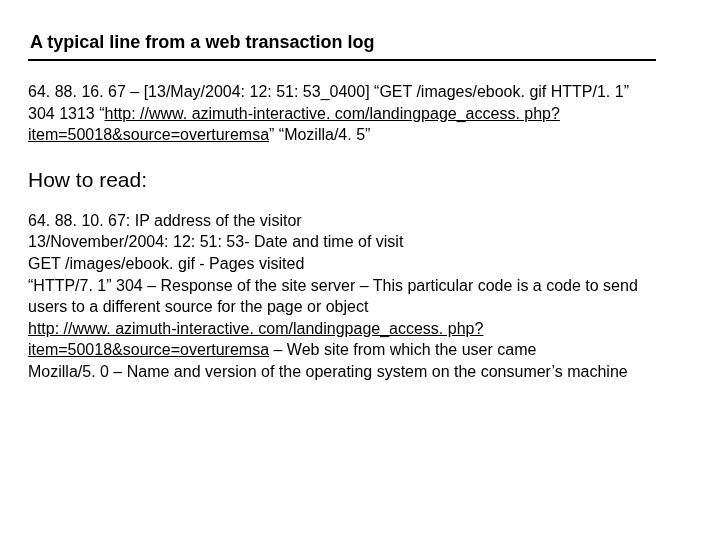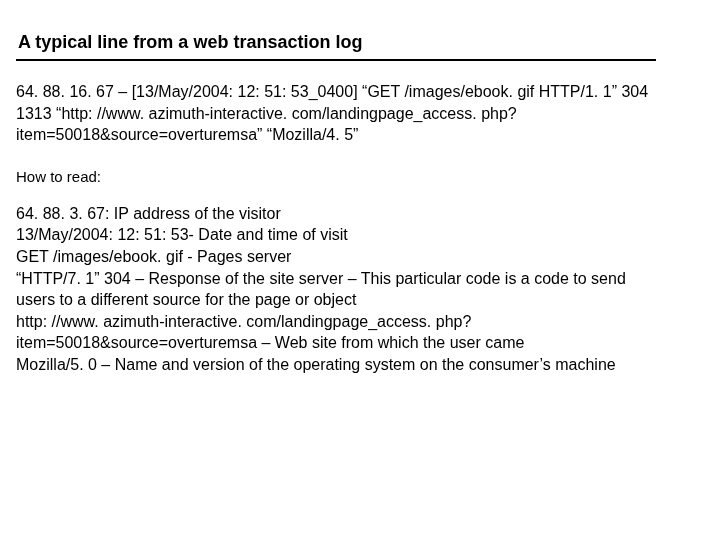--- a/index.html
+++ b/index.html
@@ -8,68 +8,69 @@
     width: 720px;
     height: 540px;
     background: #fff;
     font-family: Arial, Helvetica, sans-serif;
     color: #000;
   }
   .page {
     box-sizing: border-box;
     width: 684px;
     height: 540px;
-    padding: 32px 28px 28px 16px;
+    padding: 32px 28px 28px 28px;
   }
   .title {
     font-weight: 700;
     font-size: 18px;
     margin-bottom: 6px;
     padding-left: 2px;
   }
   .rule {
     border: none;
     border-top: 2px solid #000;
     margin: 0 0 20px 0;
   }
   .sample {
     font-size: 16px;
     line-height: 1.35;
     margin-bottom: 22px;
   }
   .howto-label {
-    font-size: 15px;
+    font-size: 21px;
     margin-bottom: 18px;
   }
   .readings {
     font-size: 16px;
     line-height: 1.35;
   }
   .underline {
+    text-decoration: underline;
     margin-top: 8px;
   }
 </style>
 </head>
 <body>
 
 <div class="page">
 
   <div class="title">A typical line from a web transaction log</div>
   <hr class="rule">
 
   <div class="sample">
     <span> 64. 88. 16. 67 – [13/May/2004: 12: 51: 53_0400] “GET /images/ebook. gif HTTP/1. 1” 304 1313 “</span><span class="underline">http: //www. azimuth-interactive. com/landingpage_access. php? item=50018&amp;source=overturemsa</span><span>” “Mozilla/4. 5”</span>
   </div>
 
   <div class="howto-label"> How to read:</div>
 
   <div class="readings">
-    <div> 64. 88. 3. 67: IP address of the visitor</div>
-    <div> 13/May/2004: 12: 51: 53-     Date and time of visit</div>
-    <div> GET /images/ebook. gif      - Pages server</div>
+    <div> 64. 88. 10. 67: IP address of the visitor</div>
+    <div> 13/November/2004: 12: 51: 53-     Date and time of visit</div>
+    <div> GET /images/ebook. gif      - Pages visited</div>
     <div> “HTTP/7. 1” 304 – Response of the site server – This particular code is a code to send users to a different source for the page or object</div>
     <div>
       <span> </span><span class="underline">http: //www. azimuth-interactive. com/landingpage_access. php? item=50018&amp;source=overturemsa</span><span> – Web site from which the user came</span>
     </div>
     <div> Mozilla/5. 0 – Name and version of the operating system on the consumer’s machine</div>
   </div>
 
 </div>
 
 </body></html>

